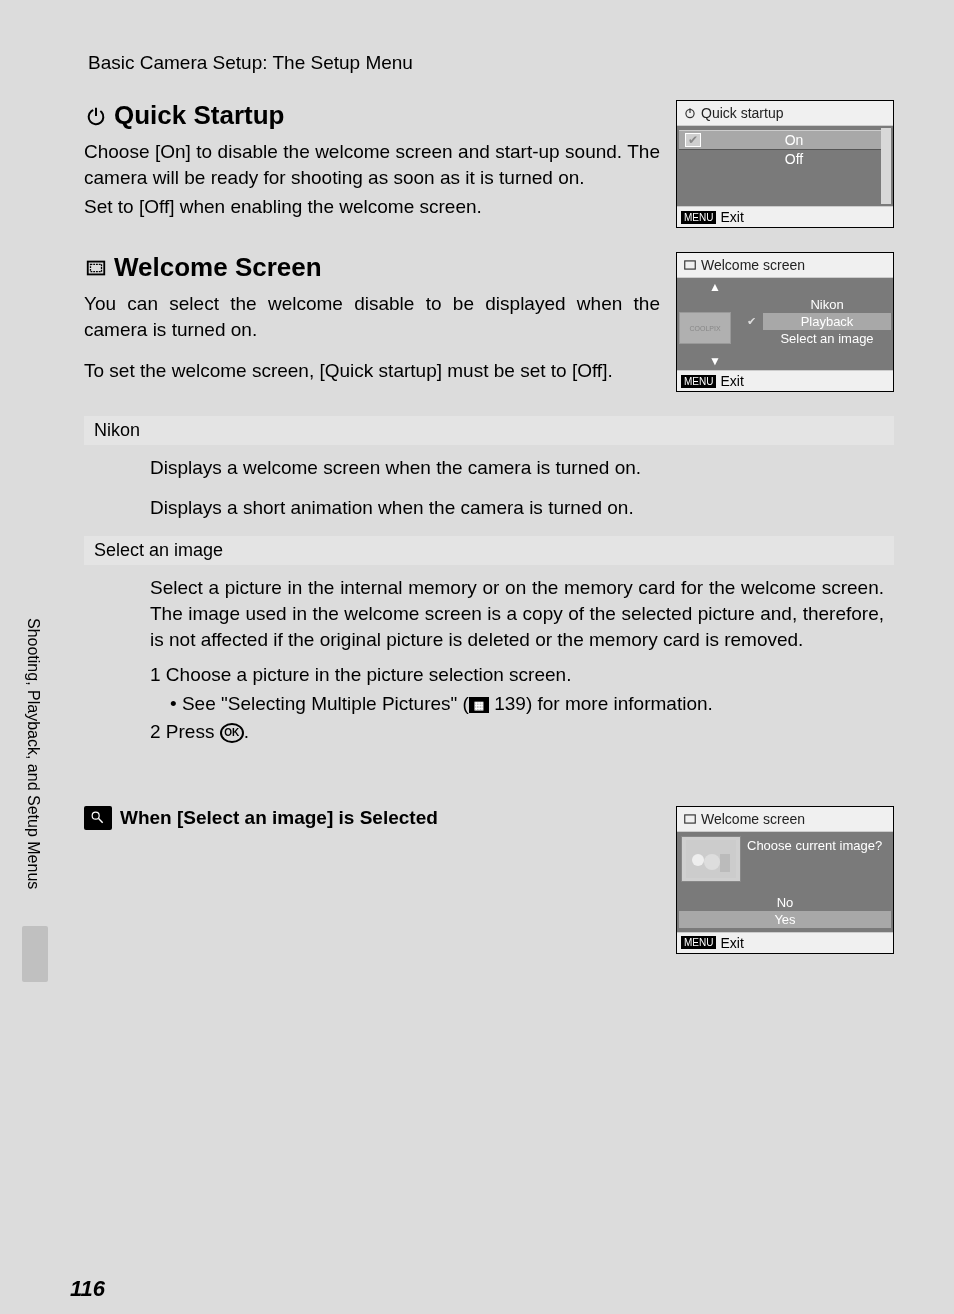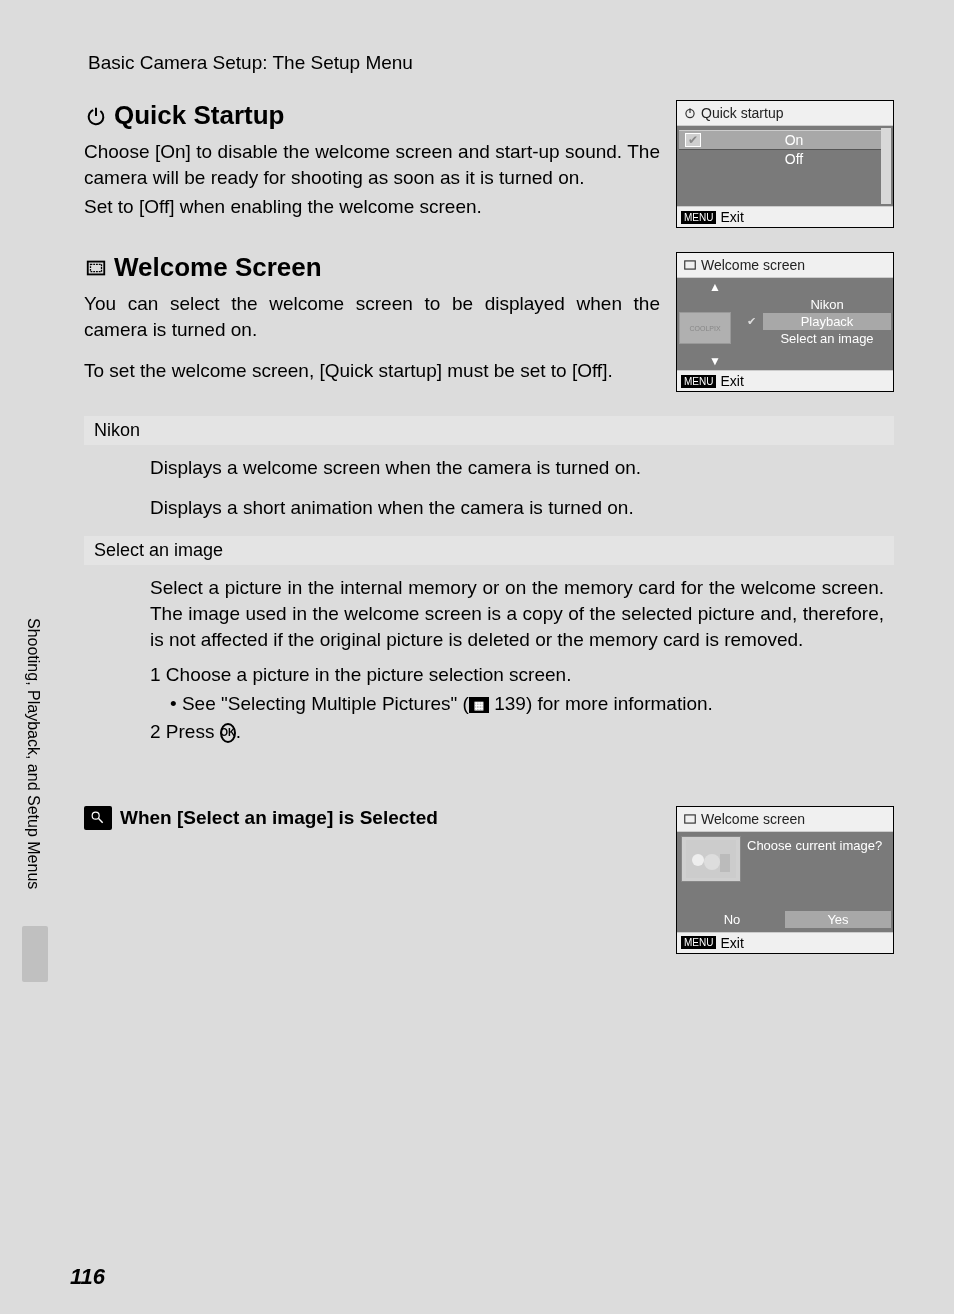--- a/index.html
+++ b/index.html
@@ -132,21 +132,21 @@
   }
   .opt-steps { padding-left: 66px; font-size: 19px; line-height: 1.4; }
   .opt-steps .step { margin-bottom: 2px; }
   .ref-icon {
     display: inline-block; width: 20px; height: 16px;
     background: #000; color: #fff; font-size: 11px; font-weight: bold;
     text-align: center; line-height: 16px; vertical-align: middle;
   }
   .ok-icon {
     display: inline-flex; align-items:center; justify-content:center;
-    width: 16px; height: 20px; border:2px solid #000; border-radius:50%;
+    width: 24px; height: 20px; border:2px solid #000; border-radius:50%;
     font-size: 10px; font-weight:bold; vertical-align: middle;
   }
   .side-tab {
     position: absolute;
     left: 24px; top: 570px;
     width: 22px; height: 400px;
   }
   .side-tab .label {
     writing-mode: vertical-rl;
     font-size: 16px;
@@ -179,28 +179,28 @@
     color: #fff;
     position: relative;
     min-height: 100px;
   }
   .lcd-body3 .prompt {
     position: absolute; left: 70px; top: 6px; right: 4px;
     font-size: 13px; line-height: 1.2;
   }
   .lcd-body3 .btns {
     position: absolute; left: 2px; right: 2px; bottom: 4px;
-    display: flex; flex-direction: row; align-items:center;
+    display: flex; flex-direction: column; align-items:center;
   }
   .lcd-body3 .btn {
     width: 100%; text-align: center; padding: 1px 0; font-size: 13px;
   }
   .lcd-body3 .btn.sel { background: #a8a8a8; }
   .pagenum {
-    position: absolute; left: 70px; bottom: 24px;
+    position: absolute; left: 70px; bottom: 12px;
     font-size: 22px; font-style: italic; font-weight: bold;
   }
   .lcd-option-wrap { margin: 0 2px; }
   .scroll-track { position:absolute; right:2px; top:2px; bottom:2px; width:10px; background:#bbb; }
   .scroll-thumb { position:absolute; right:0; top:0; width:100%; height:100%; background:#d8d8d8; }
 </style>
 </head>
 <body>
 
 <div class="side-tab">
@@ -259,21 +259,21 @@
     <div class="text-col">
       <h2>
         <span class="icon-screen">
           <svg width="22" height="22" viewBox="0 0 24 24">
               <rect x="3" y="5" width="18" height="14" fill="none" stroke="#000" stroke-width="2"></rect>
               <rect x="6" y="8" width="12" height="8" fill="none" stroke="#000" stroke-width="1.4" stroke-dasharray="2 1"></rect>
             </svg>
         </span>
         <span>Welcome Screen</span>
       </h2>
-      <p>You can select the welcome screen to be displayed when the camera is turned on.</p>
+      <p>You can select the welcome disable to be displayed when the camera is turned on.</p>
       <p style="margin-top:16px">To set the welcome screen, [Quick startup] must be set to [Off].</p>
     </div>
     <div class="lcd">
       <div class="lcd-title">
         <svg width="14" height="14" viewBox="0 0 24 24">
             <rect x="3" y="5" width="18" height="14" fill="none" stroke="#333" stroke-width="2"></rect>
           </svg>
         <span>Welcome screen</span>
       </div>
       <div class="lcd-body2">

